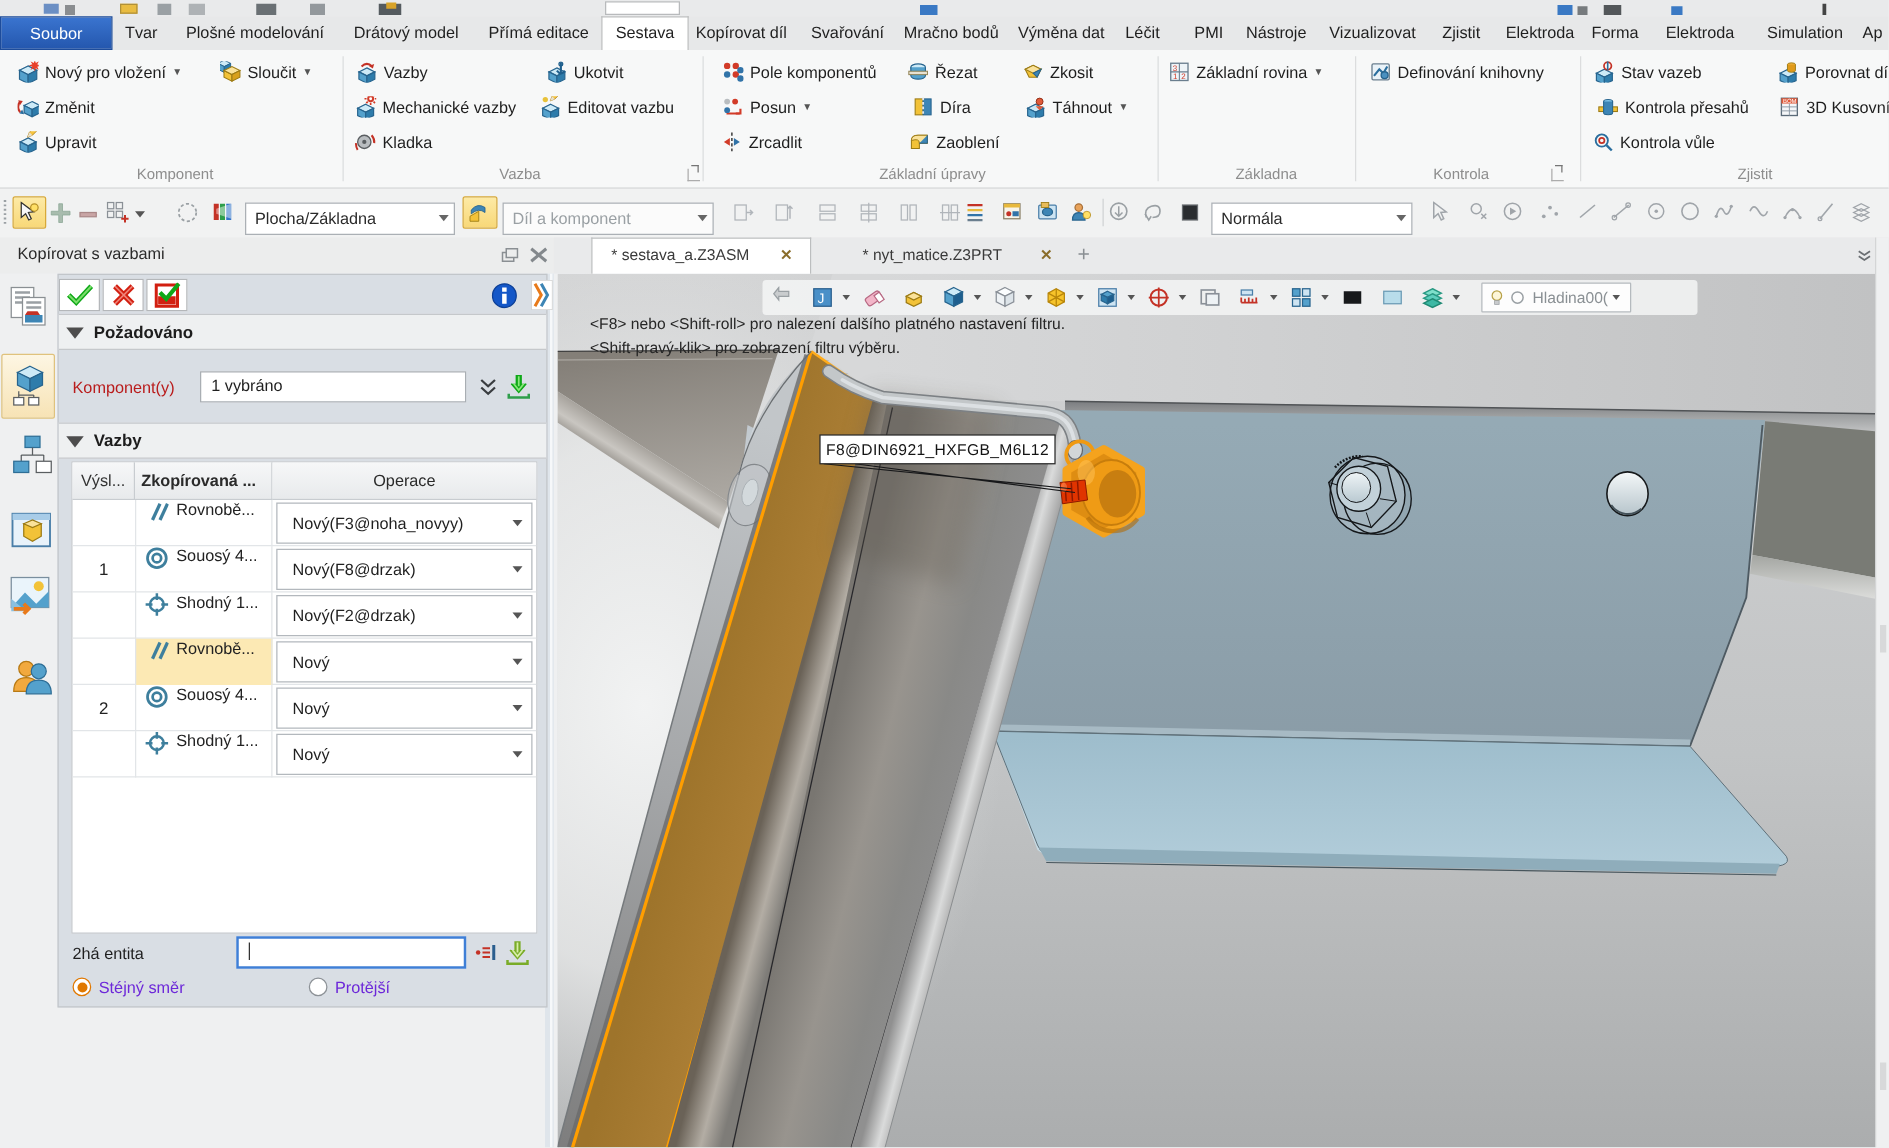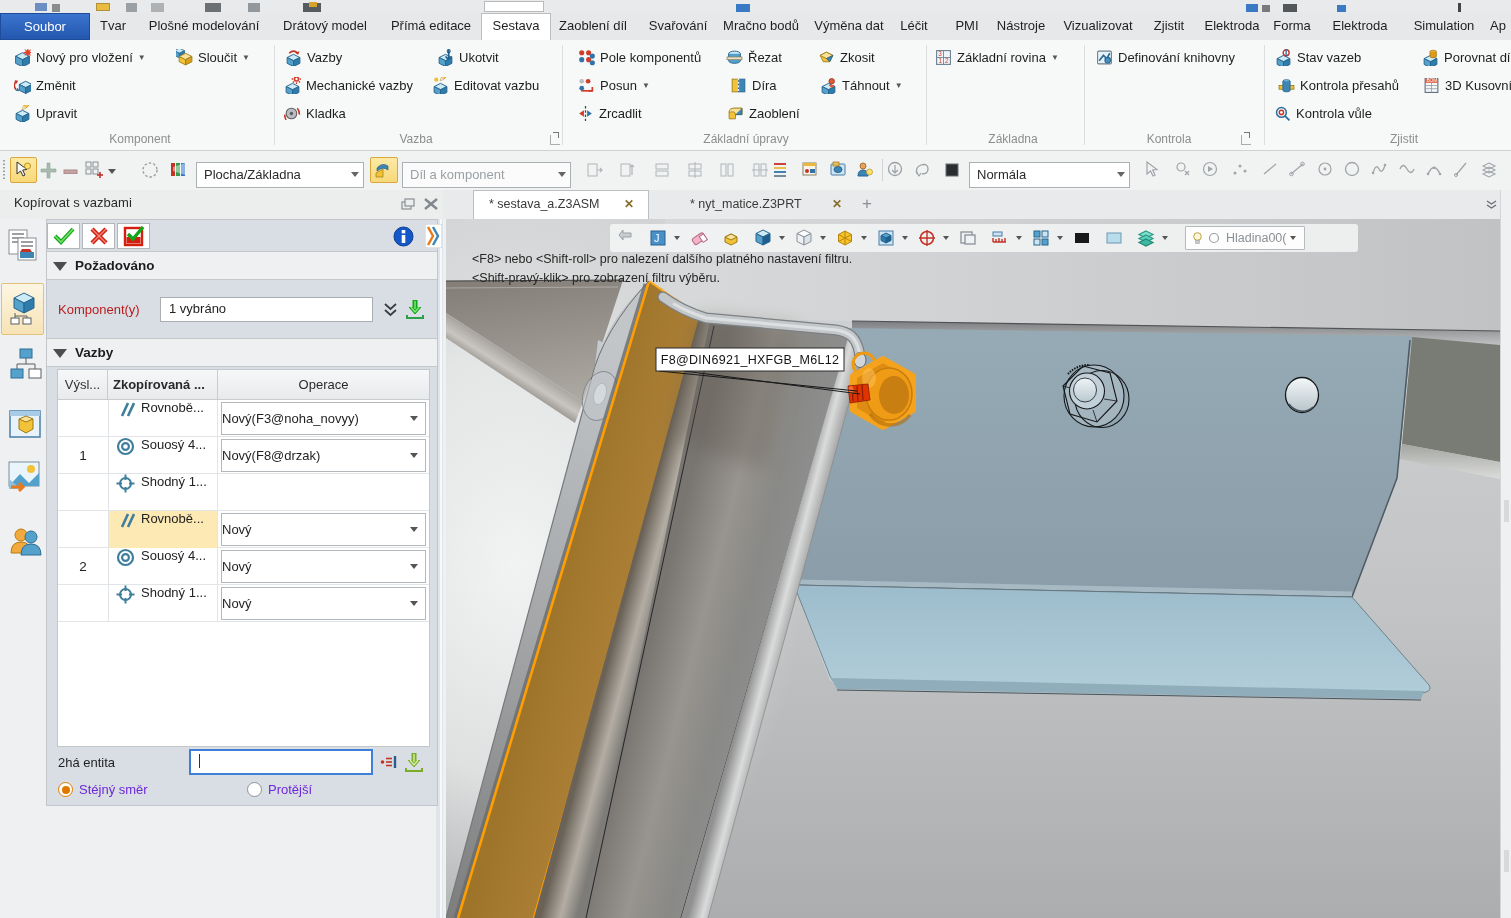--- a/index.html
+++ b/index.html
@@ -40,21 +40,21 @@
 .sech .tri{display:inline-block;width:0;height:0;border-left:7px solid transparent;border-right:7px solid transparent;border-top:9px solid #4d4d4d;margin:0 8px 0 6px;vertical-align:-1px}
 .inp{position:absolute;background:#fff;border:1px solid #a9aeb3;font-size:13px;color:#1f1f1f;line-height:22px;padding-left:8px}
 </style></head><body>
 <div id="app">
 <style>
 .tbl{position:absolute;left:10px;top:149px;width:373px;height:378px;background:#fff;border:1px solid #c3c7cc}
 .th{position:absolute;top:0;height:30px;background:linear-gradient(#f6f7f8,#e8eaec);border-right:1px solid #c8ccd0;border-bottom:1px solid #c8ccd0;font-size:13px;color:#2a2a2a;display:flex;align-items:center;justify-content:center}
 .trow{position:absolute;height:37px;border-bottom:1px solid #e2e5e8}
 .mcell{position:absolute;left:50px;width:110px;height:37px;display:flex;font-size:13px;color:#222;border-right:1px solid #e2e5e8;border-left:1px solid #e2e5e8}
 .mcell svg{width:19px;height:19px;margin:0 6px 0 7px}
-.dd{position:absolute;left:163px;top:2px;width:205px;height:33px;background:#fff;border:1px solid #b3b8bd;font-size:13px;color:#1f1f1f;line-height:31px;padding-left:0}
+.dd{position:absolute;left:163px;top:2px;width:205px;height:33px;background:#fff;border:1px solid #b3b8bd;font-size:13px;color:#1f1f1f;line-height:31px;padding-left:12px}
 .dd:after{content:"";position:absolute;right:7px;top:13px;width:0;height:0;border-left:4px solid transparent;border-right:4px solid transparent;border-top:5px solid #555}
 .num{position:absolute;left:0;width:50px;text-align:center;font-size:13.5px;color:#222}
 .radio{position:absolute;width:15px;height:15px;border-radius:50%;border:1px solid #8d9297;background:#fff}
 .rtext{position:absolute;font-size:13px;color:#6d28d9}
 
 #vp{left:446px;top:219px;width:1054px;height:699px}
 #vtb{position:absolute;display:flex;align-items:center;background:rgba(246,247,248,.80);border-radius:3px;height:28px}
 .vi{width:18px;height:18px;margin:0 7px;flex:none}
 .vda{width:0;height:0;border-left:3.5px solid transparent;border-right:3.5px solid transparent;border-top:4.5px solid #555;margin:0 3px 0 0;flex:none}
 .hint{position:absolute;font-size:12.5px;color:#262626;white-space:nowrap}
@@ -121,21 +121,21 @@
 <i class="ab" style="left:1458px;top:3px;width:3px;height:9px;background:#444"></i>
 </div>
 <div id="tabrow" class="ab">
 <div id="soubor" class="ab">Soubor</div>
 <div id="seltab" class="tab" style="left:481px;width:70px;text-align:center"></div>
 <span class="tab" style="left:113px;transform:translateX(-50%)">Tvar</span>
 <span class="tab" style="left:204px;transform:translateX(-50%)">Plošné modelování</span>
 <span class="tab" style="left:325px;transform:translateX(-50%)">Drátový model</span>
 <span class="tab" style="left:431px;transform:translateX(-50%)">Přímá editace</span>
 <span class="tab" style="left:516px;transform:translateX(-50%)">Sestava</span>
-<span class="tab" style="left:593px;transform:translateX(-50%)">Zaoblení díl</span>
+<span class="tab" style="left:593px;transform:translateX(-50%)">Kopírovat díl</span>
 <span class="tab" style="left:678px;transform:translateX(-50%)">Svařování</span>
 <span class="tab" style="left:761px;transform:translateX(-50%)">Mračno bodů</span>
 <span class="tab" style="left:849px;transform:translateX(-50%)">Výměna dat</span>
 <span class="tab" style="left:914px;transform:translateX(-50%)">Léčit</span>
 <span class="tab" style="left:967px;transform:translateX(-50%)">PMI</span>
 <span class="tab" style="left:1021px;transform:translateX(-50%)">Nástroje</span>
 <span class="tab" style="left:1098px;transform:translateX(-50%)">Vizualizovat</span>
 <span class="tab" style="left:1169px;transform:translateX(-50%)">Zjistit</span>
 <span class="tab" style="left:1232px;transform:translateX(-50%)">Elektroda</span>
 <span class="tab" style="left:1292px;transform:translateX(-50%)">Forma</span>
@@ -619,20 +619,21 @@
 <div class="trow" style="left:0;top:104px;width:371px">
             <div class="mcell"><svg viewBox="0 0 19 19">
                 <circle cx="9.5" cy="9.5" r="5.5" fill="none" stroke="#3e7f9d" stroke-width="2"></circle>
                 <g stroke="#3e7f9d" stroke-width="2">
                   <line x1="9.5" y1="0.5" x2="9.5" y2="6"></line>
                   <line x1="9.5" y1="13" x2="9.5" y2="18.5"></line>
                   <line x1="0.5" y1="9.5" x2="6" y2="9.5"></line>
                   <line x1="13" y1="9.5" x2="18.5" y2="9.5"></line>
                 </g>
               </svg>Shodný 1...</div>
+            <div class="dd">Nový(F2@drzak)</div>
           </div>
 <div class="trow" style="left:0;top:141px;width:371px">
             <div class="mcell" style="background:#fce9b4"><svg viewBox="0 0 19 19">
                 <g stroke="#3e7f9d" stroke-width="2.6">
                   <line x1="6" y1="16" x2="12" y2="3"></line>
                   <line x1="12" y1="16" x2="18" y2="3"></line>
                 </g>
               </svg>Rovnobě...</div>
             <div class="dd">Nový</div>
           </div>

